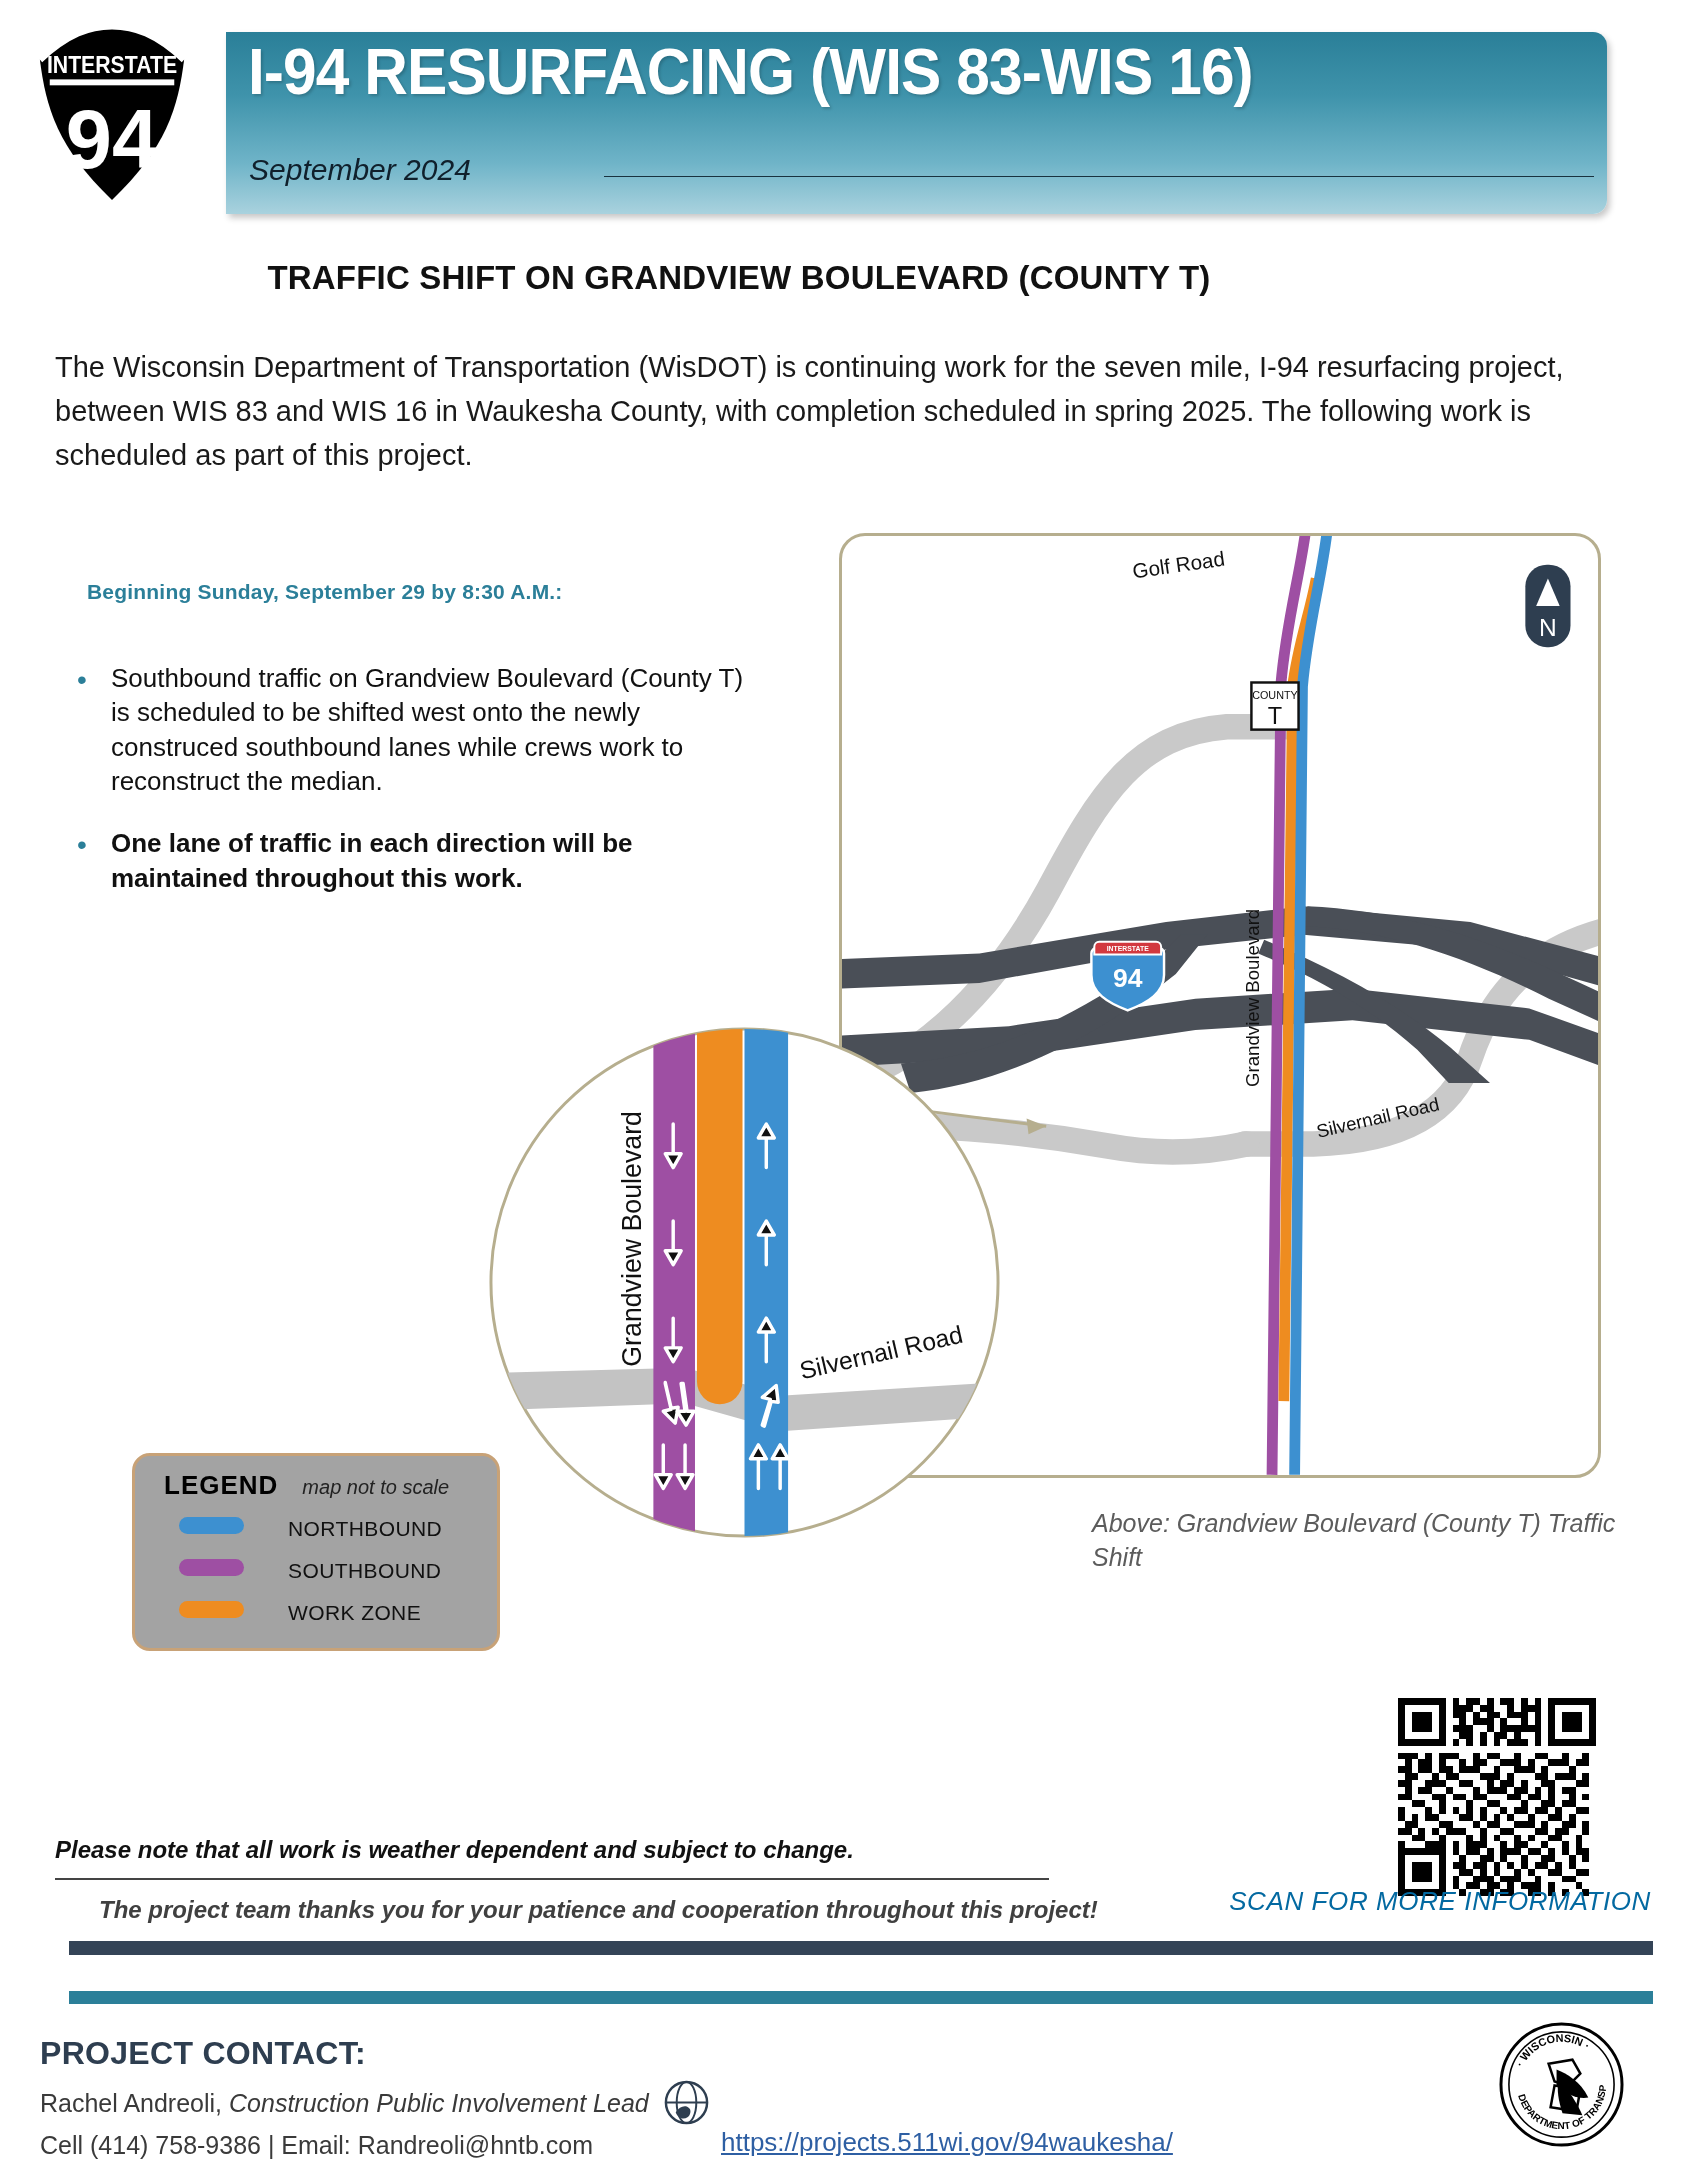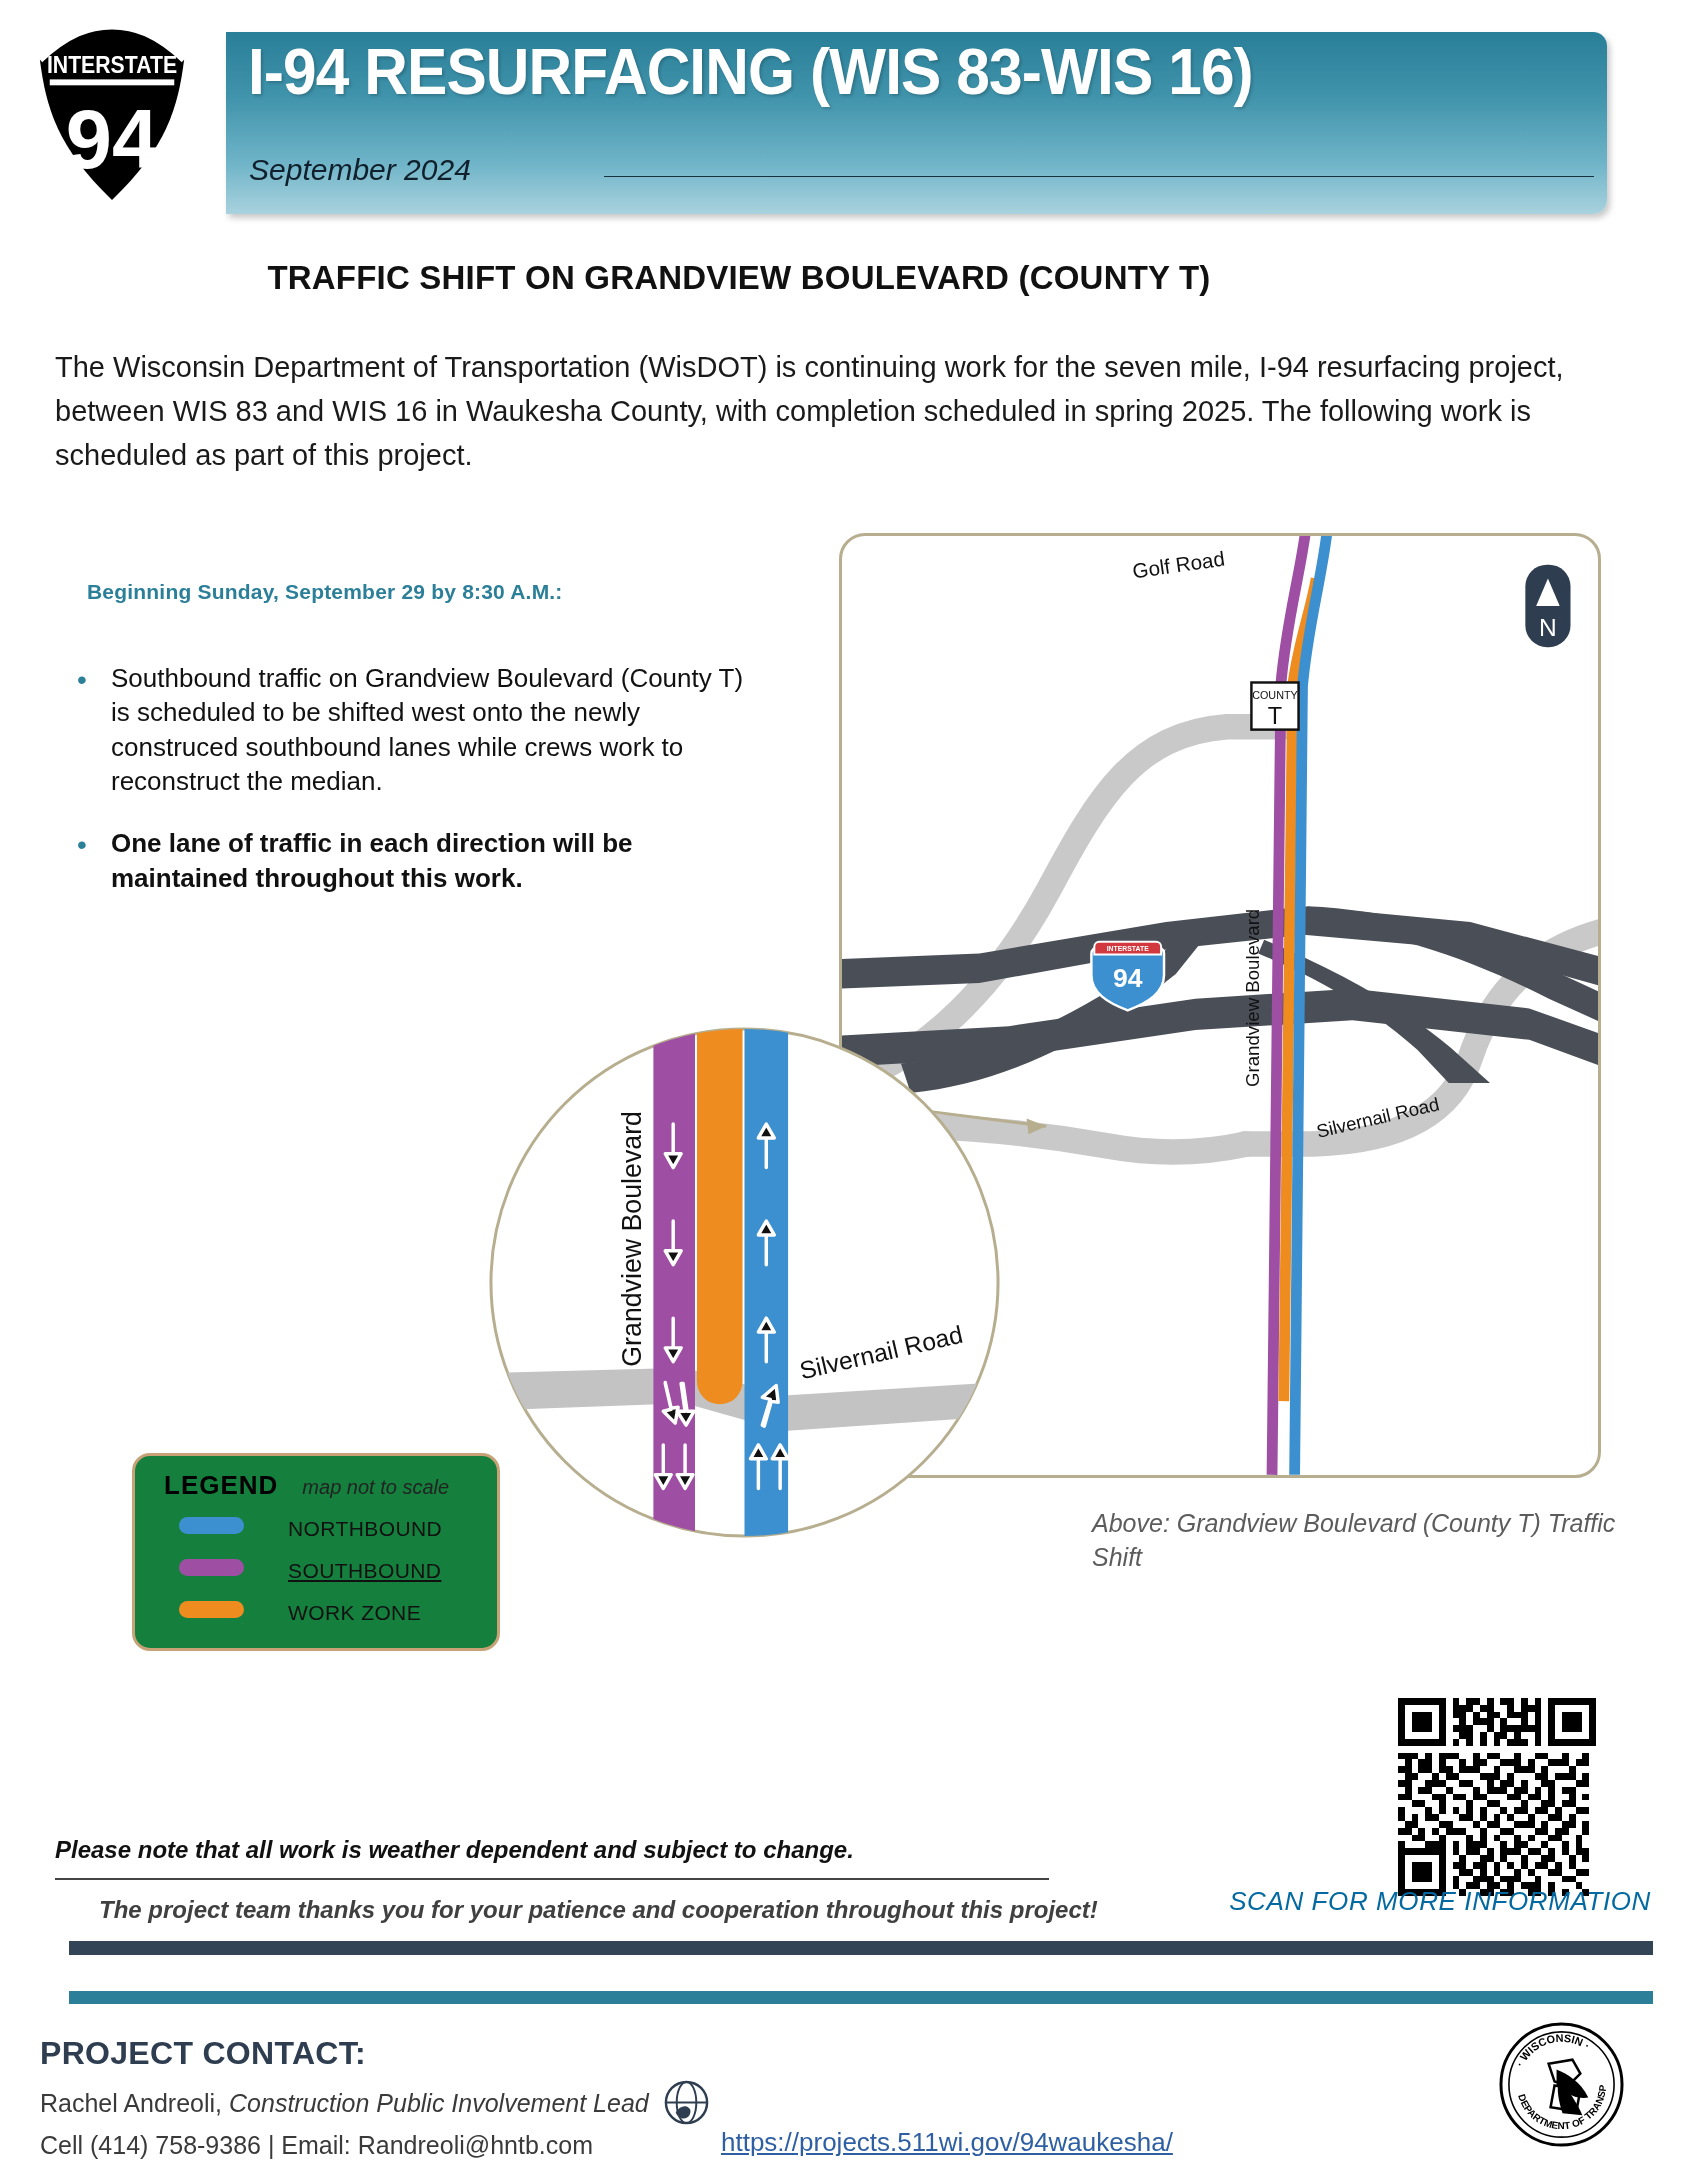--- a/index.html
+++ b/index.html
@@ -121,21 +121,21 @@
   }
   .bullet.bold .btxt { font-weight: bold; }
 
   
   .legend {
     position: absolute;
     left: 132px; top: 1453px;
     width: 368px; height: 198px;
     border: 3px solid #c8a277;
     border-radius: 18px;
-    background: #15803d;
+    background: #a3a3a3;
     box-sizing: border-box;
   }
   .legend-head {
     position: absolute;
     left: 29px; top: 14px;
     display: flex;
     align-items: baseline;
   }
   .legend-title {
     font-size: 26px;
@@ -149,21 +149,21 @@
     color: #222;
     margin-left: 24px;
   }
   .legend-row {
     position: absolute;
     left: 44px;
     display: flex;
     align-items: flex-start;
   }
   .legend-row.r1 { top: 61px; }
-  .legend-row.r2 { top: 103px; text-decoration: underline; }
+  .legend-row.r2 { top: 103px; }
   .legend-row.r3 { top: 145px; }
   .swatch {
     width: 65px; height: 17px;
     border-radius: 9px;
   }
   .legend-label {
     font-size: 21px;
     color: #111;
     margin-left: 44px;
     letter-spacing: 0.4px;

